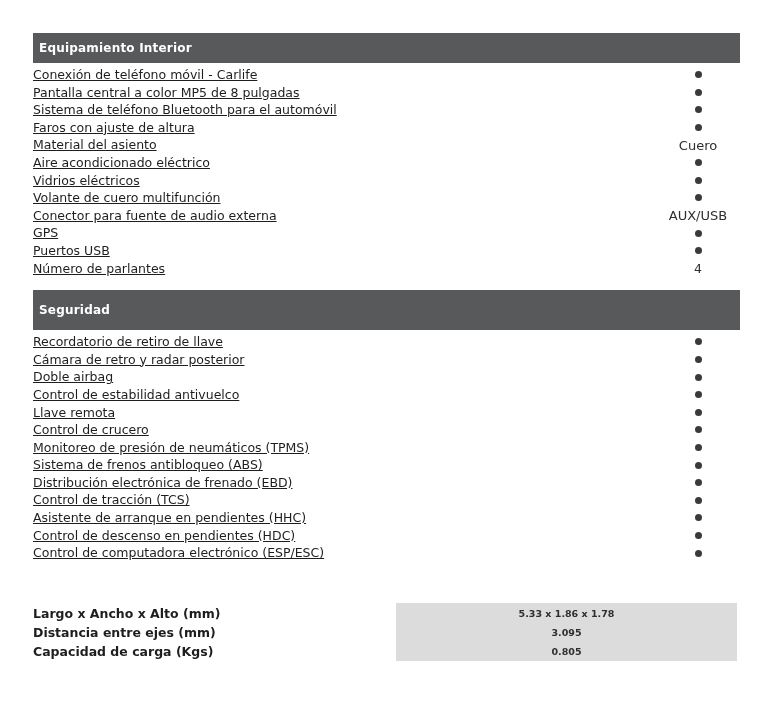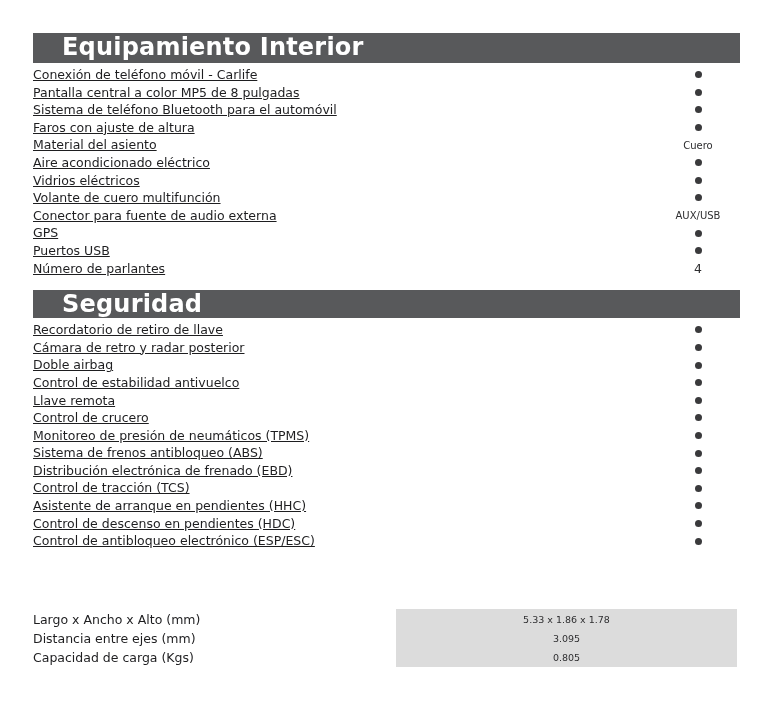--- a/index.html
+++ b/index.html
@@ -14,38 +14,38 @@
   html,body{margin:0;padding:0;}
   body{
     width:768px;height:716px;background:#ffffff;
     font-family:"DejaVu Sans","Liberation Sans",sans-serif;
     color:var(--row-text);
     overflow:hidden;
   }
   .content{margin:33px 28px 0 33px;}
   .sec-header{
     height:30px;background:var(--header-bg);color:var(--header-text);
-    display:flex;align-items:flex-start;padding-left:29px;
-    font-size:24px;font-weight:bold;letter-spacing:0.2px;
-  }
-  .sec-header.second{margin-top:13px;height:28px;}
+    display:flex;align-items:center;padding-left:6px;
+    font-size:12px;font-weight:bold;letter-spacing:0.2px;
+  }
+  .sec-header.second{margin-top:13px;height:40px;}
   .rows{margin-top:3px;}
   .row{display:flex;align-items:center;height:17.6px;}
   .row-label{
     flex:1;font-size:12.5px;line-height:17.6px;color:var(--row-text);
     white-space:nowrap;overflow:hidden;text-decoration:underline;
   }
   .row-value{
     width:84px;display:flex;align-items:center;justify-content:center;
     flex-shrink:0;
   }
   .dot{width:7px;height:7px;border-radius:50%;background:var(--bullet);}
-  .value-text{font-size:10px;color:var(--bar-text);white-space:nowrap;}
+  .value-text{font-size:13px;color:var(--bar-text);white-space:nowrap;}
   .value-text.big{font-size:12.5px;}
-  .specs{margin-top:60px;}
+  .specs{margin-top:42px;font-weight:bold;}
   .spec-row{display:flex;align-items:center;height:19px;}
   .spec-label{width:363px;font-size:12.5px;white-space:nowrap;}
   .spec-bar{
     width:341px;height:20px;background:var(--bar-bg);
     display:flex;align-items:center;justify-content:center;
     font-size:9.5px;color:var(--bar-text);margin-right:3px;
   }
 </style>
 </head>
 <body>
@@ -200,21 +200,21 @@
           <span class="dot"></span>
         </span>
       </div>
       <div class="row">
         <span class="row-label">Control de descenso en pendientes (HDC)</span>
         <span class="row-value">
           <span class="dot"></span>
         </span>
       </div>
       <div class="row">
-        <span class="row-label">Control de antibloqueo electrónico (ESP/ESC)</span>
+        <span class="row-label">Control de computadora electrónico (ESP/ESC)</span>
         <span class="row-value">
           <span class="dot"></span>
         </span>
       </div>
     </div>
 
   <div class="specs" id="specs-root">
       <div class="spec-row">
         <span class="spec-label">Largo x Ancho x Alto (mm)</span>
         <span class="spec-bar">

